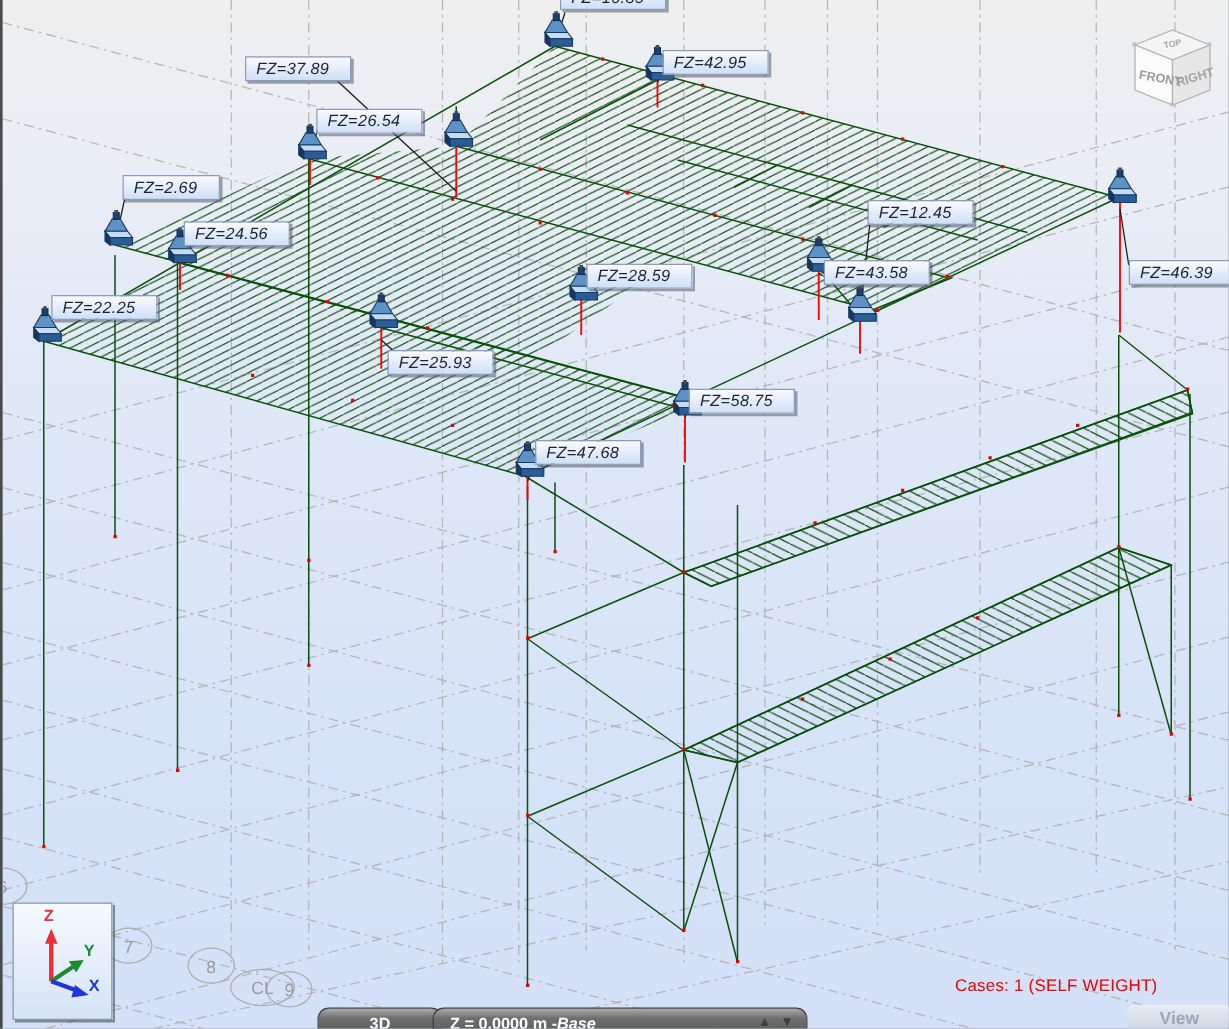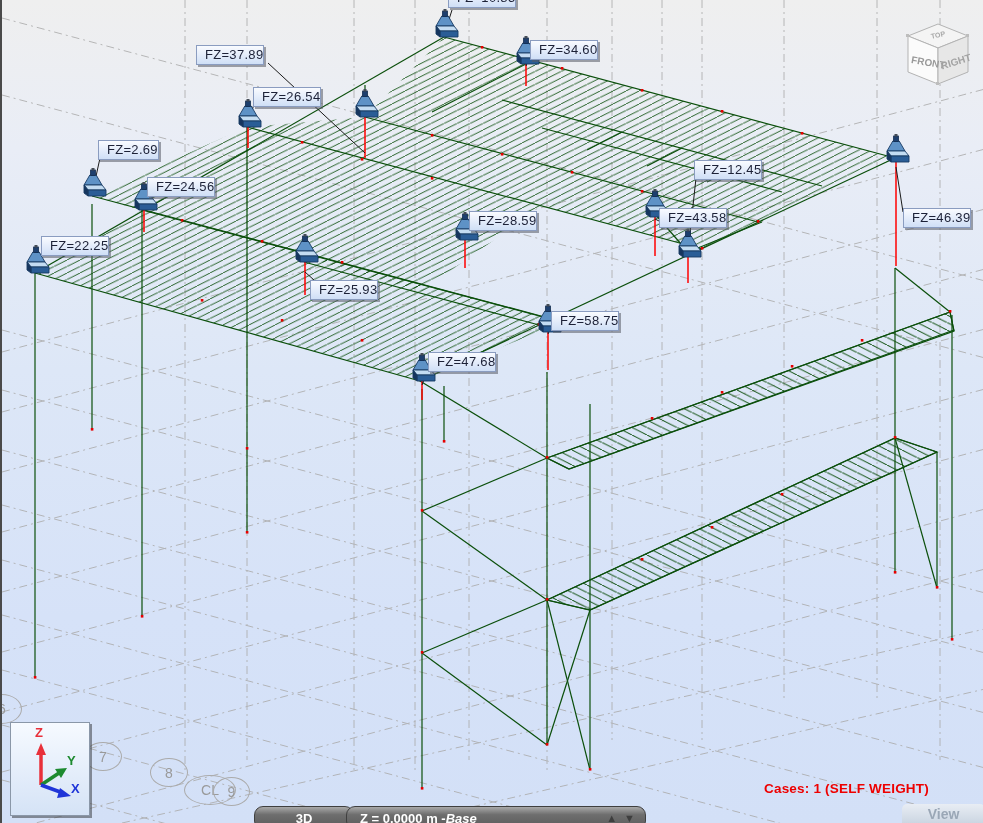--- a/index.html
+++ b/index.html
@@ -8,24 +8,25 @@
     position:relative;width:983px;height:823px;overflow:hidden;
     border-left:2px solid #4a4a4a;
     background:linear-gradient(180deg,#efefef 0%,#e9edf6 18%,#dde7f7 45%,#d6e2f8 75%,#d3e0f7 100%);
     font-family:"Liberation Sans",sans-serif;
   }
   svg{position:absolute;left:0;top:0;}
   
   .fz{
     position:absolute;white-space:nowrap;
     font-size:13px;color:#1c2137;letter-spacing:.3px;
-    padding:1px 0 2px 8px;
+    padding:1px 17px 2px 8px;
     background:linear-gradient(180deg,#f9fbff 0%,#e2ebfa 55%,#cfdff6 100%);
     border:1px solid #8a9cc0;
     box-shadow:2px 2px 0 rgba(85,90,100,.55);
+    font-style:italic;
   }
   
   .bubble{
     position:absolute;display:flex;align-items:center;justify-content:center;
     border:1.5px solid #ababab;border-radius:50%;
     color:#9a9a9a;font-size:14px;background:transparent;
   }
   
   #triad{
     position:absolute;left:8px;top:722px;width:80px;height:94px;
@@ -36,21 +37,21 @@
   
   .pill{
     position:absolute;height:24px;border:1px solid #3f3f3f;border-radius:9px;
     background:linear-gradient(180deg,#a9a9a9 0%,#6e6e6e 35%,#5a5a5a 100%);
     color:#ffffff;font-size:13px;font-weight:bold;
     display:flex;align-items:center;
   }
   .pill .arrows{margin-left:auto;margin-right:8px;color:#3e3e3e;font-size:11px;letter-spacing:2px;}
   #cases{
     position:absolute;left:762px;top:781px;
-    color:#ee0000;font-weight:bold;font-size:13.5px;letter-spacing:.2px;
+    color:#ee0000;font-weight:normal;font-size:13.5px;letter-spacing:.2px;
   }
   #viewtab{
     position:absolute;left:900px;top:804px;width:83px;height:19px;
     background:linear-gradient(180deg,#e8edf4,#ccd6e2);
     border-radius:5px 5px 0 0;
     color:#9aa7b6;font-weight:bold;font-size:14px;
     display:flex;align-items:center;justify-content:center;
   }
 </style>
 </head>
@@ -291,21 +292,21 @@
     </g>
   </svg>
 
   <div class="fz" style="left:446px;top:-12px">FZ=10.85</div>
   <div class="fz" style="left:194px;top:45px">FZ=37.89</div>
   <div class="fz" style="left:251px;top:87px">FZ=26.54</div>
   <div class="fz" style="left:96px;top:140px">FZ=2.69</div>
   <div class="fz" style="left:145px;top:177px">FZ=24.56</div>
   <div class="fz" style="left:39px;top:236px">FZ=22.25</div>
   <div class="fz" style="left:308px;top:280px">FZ=25.93</div>
-  <div class="fz" style="left:528px;top:40px">FZ=34.60</div>
+  <div class="fz" style="left:528px;top:40px">FZ=42.95</div>
   <div class="fz" style="left:692px;top:160px">FZ=12.45</div>
   <div class="fz" style="left:657px;top:208px">FZ=43.58</div>
   <div class="fz" style="left:901px;top:208px">FZ=46.39</div>
   <div class="fz" style="left:467px;top:211px">FZ=28.59</div>
   <div class="fz" style="left:549px;top:311px">FZ=58.75</div>
   <div class="fz" style="left:426px;top:352px">FZ=47.68</div>
 
   <div class="bubble" style="left:-20px;top:694px;width:40px;height:30px">6</div>
   <div class="bubble" style="left:82px;top:742px;width:38px;height:29px">7</div>
   <div class="bubble" style="left:148px;top:758px;width:38px;height:29px">8</div>

